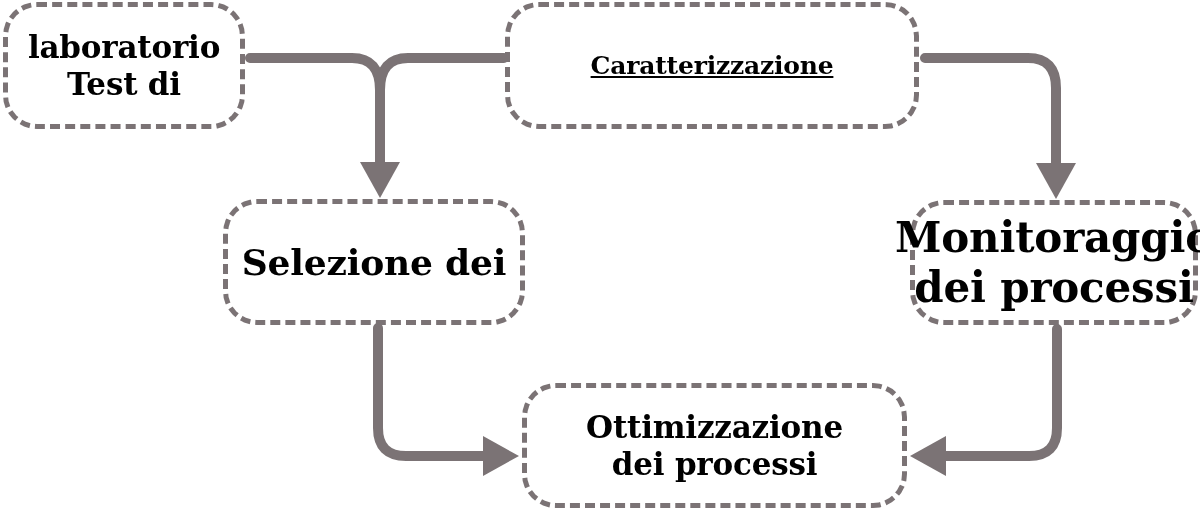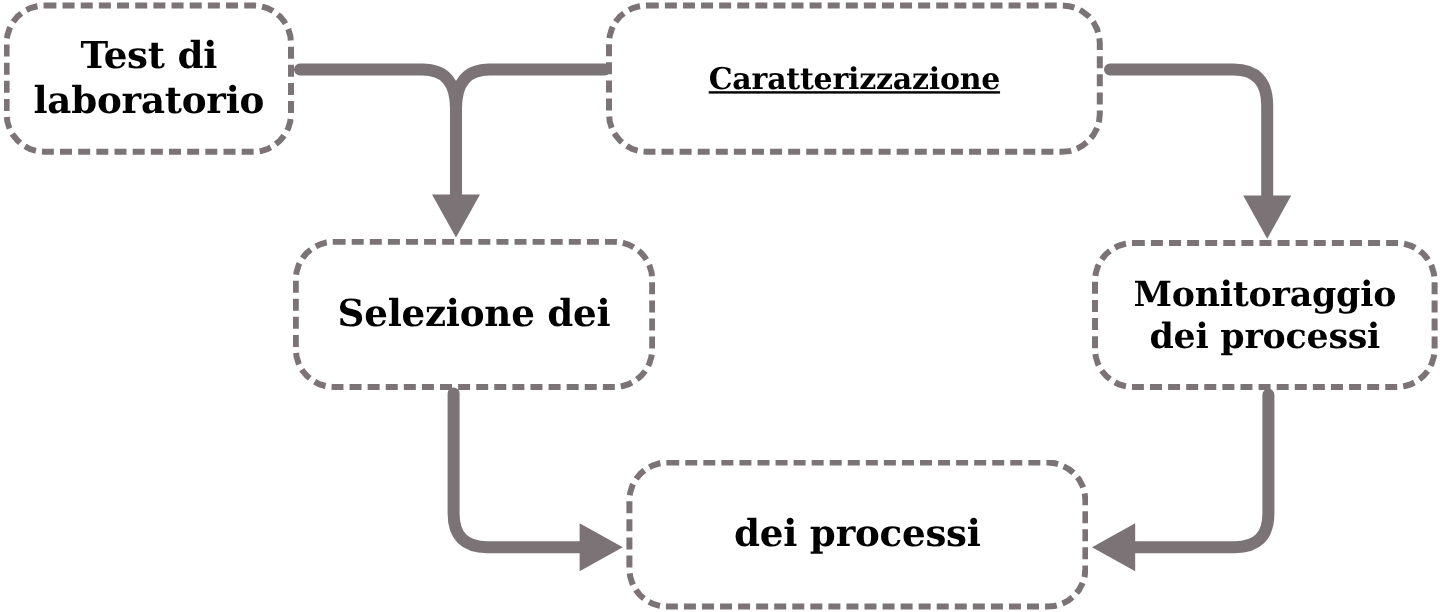--- a/index.html
+++ b/index.html
@@ -53,26 +53,26 @@
   #node-test-laboratorio {
     left: 3px;  top: 2px;  width: 242px;  height: 127px;
     font-size: 31px;
   }
   #node-caratterizzazione {
     left: 505px; top: 2px; width: 414px; height: 127px;
     font-size: 25px;
     text-decoration: underline;
   }
   #node-selezione {
-    left: 244px; top: 199px; width: 302px; height: 126px;
-    font-size: 31px;
+    left: 223px; top: 199px; width: 302px; height: 126px;
+    font-size: 36px;
   }
   #node-monitoraggio {
     left: 910px; top: 200px; width: 288px; height: 125px;
-    font-size: 29px;
+    font-size: 42px;
   }
   #node-ottimizzazione {
     left: 522px; top: 383px; width: 385px; height: 125px;
     font-size: 31px;
   }
 </style>
 </head>
 <body>
 
 <div id="diagram-root">
@@ -99,34 +99,35 @@
       <polygon points="519,456 483,436 483,476" fill="#7b7375"></polygon>
     </g>
 
     <g>
       <path d="M 1057 329 L 1057 428 Q 1057 456 1029 456 L 942 456" fill="none" stroke="#7b7375" stroke-width="10" stroke-linecap="round" stroke-linejoin="round"></path>
       <polygon points="910,456 946,436 946,476" fill="#7b7375"></polygon>
     </g>
   </svg>
 
   <div class="node" id="node-test-laboratorio">
+    <span class="line">laboratorio</span>
     <span class="line">Test di</span>
-    <span class="line">laboratorio</span>
   </div>
 
   <div class="node" id="node-caratterizzazione">
     <span class="line">Caratterizzazione</span>
   </div>
 
   <div class="node" id="node-selezione">
     <span class="line">Selezione dei</span>
   </div>
 
   <div class="node" id="node-monitoraggio">
     <span class="line">Monitoraggio</span>
     <span class="line">dei processi</span>
   </div>
 
   <div class="node" id="node-ottimizzazione">
+    <span class="line">Ottimizzazione</span>
     <span class="line">dei processi</span>
   </div>
 
 </div>
 
 </body></html>

